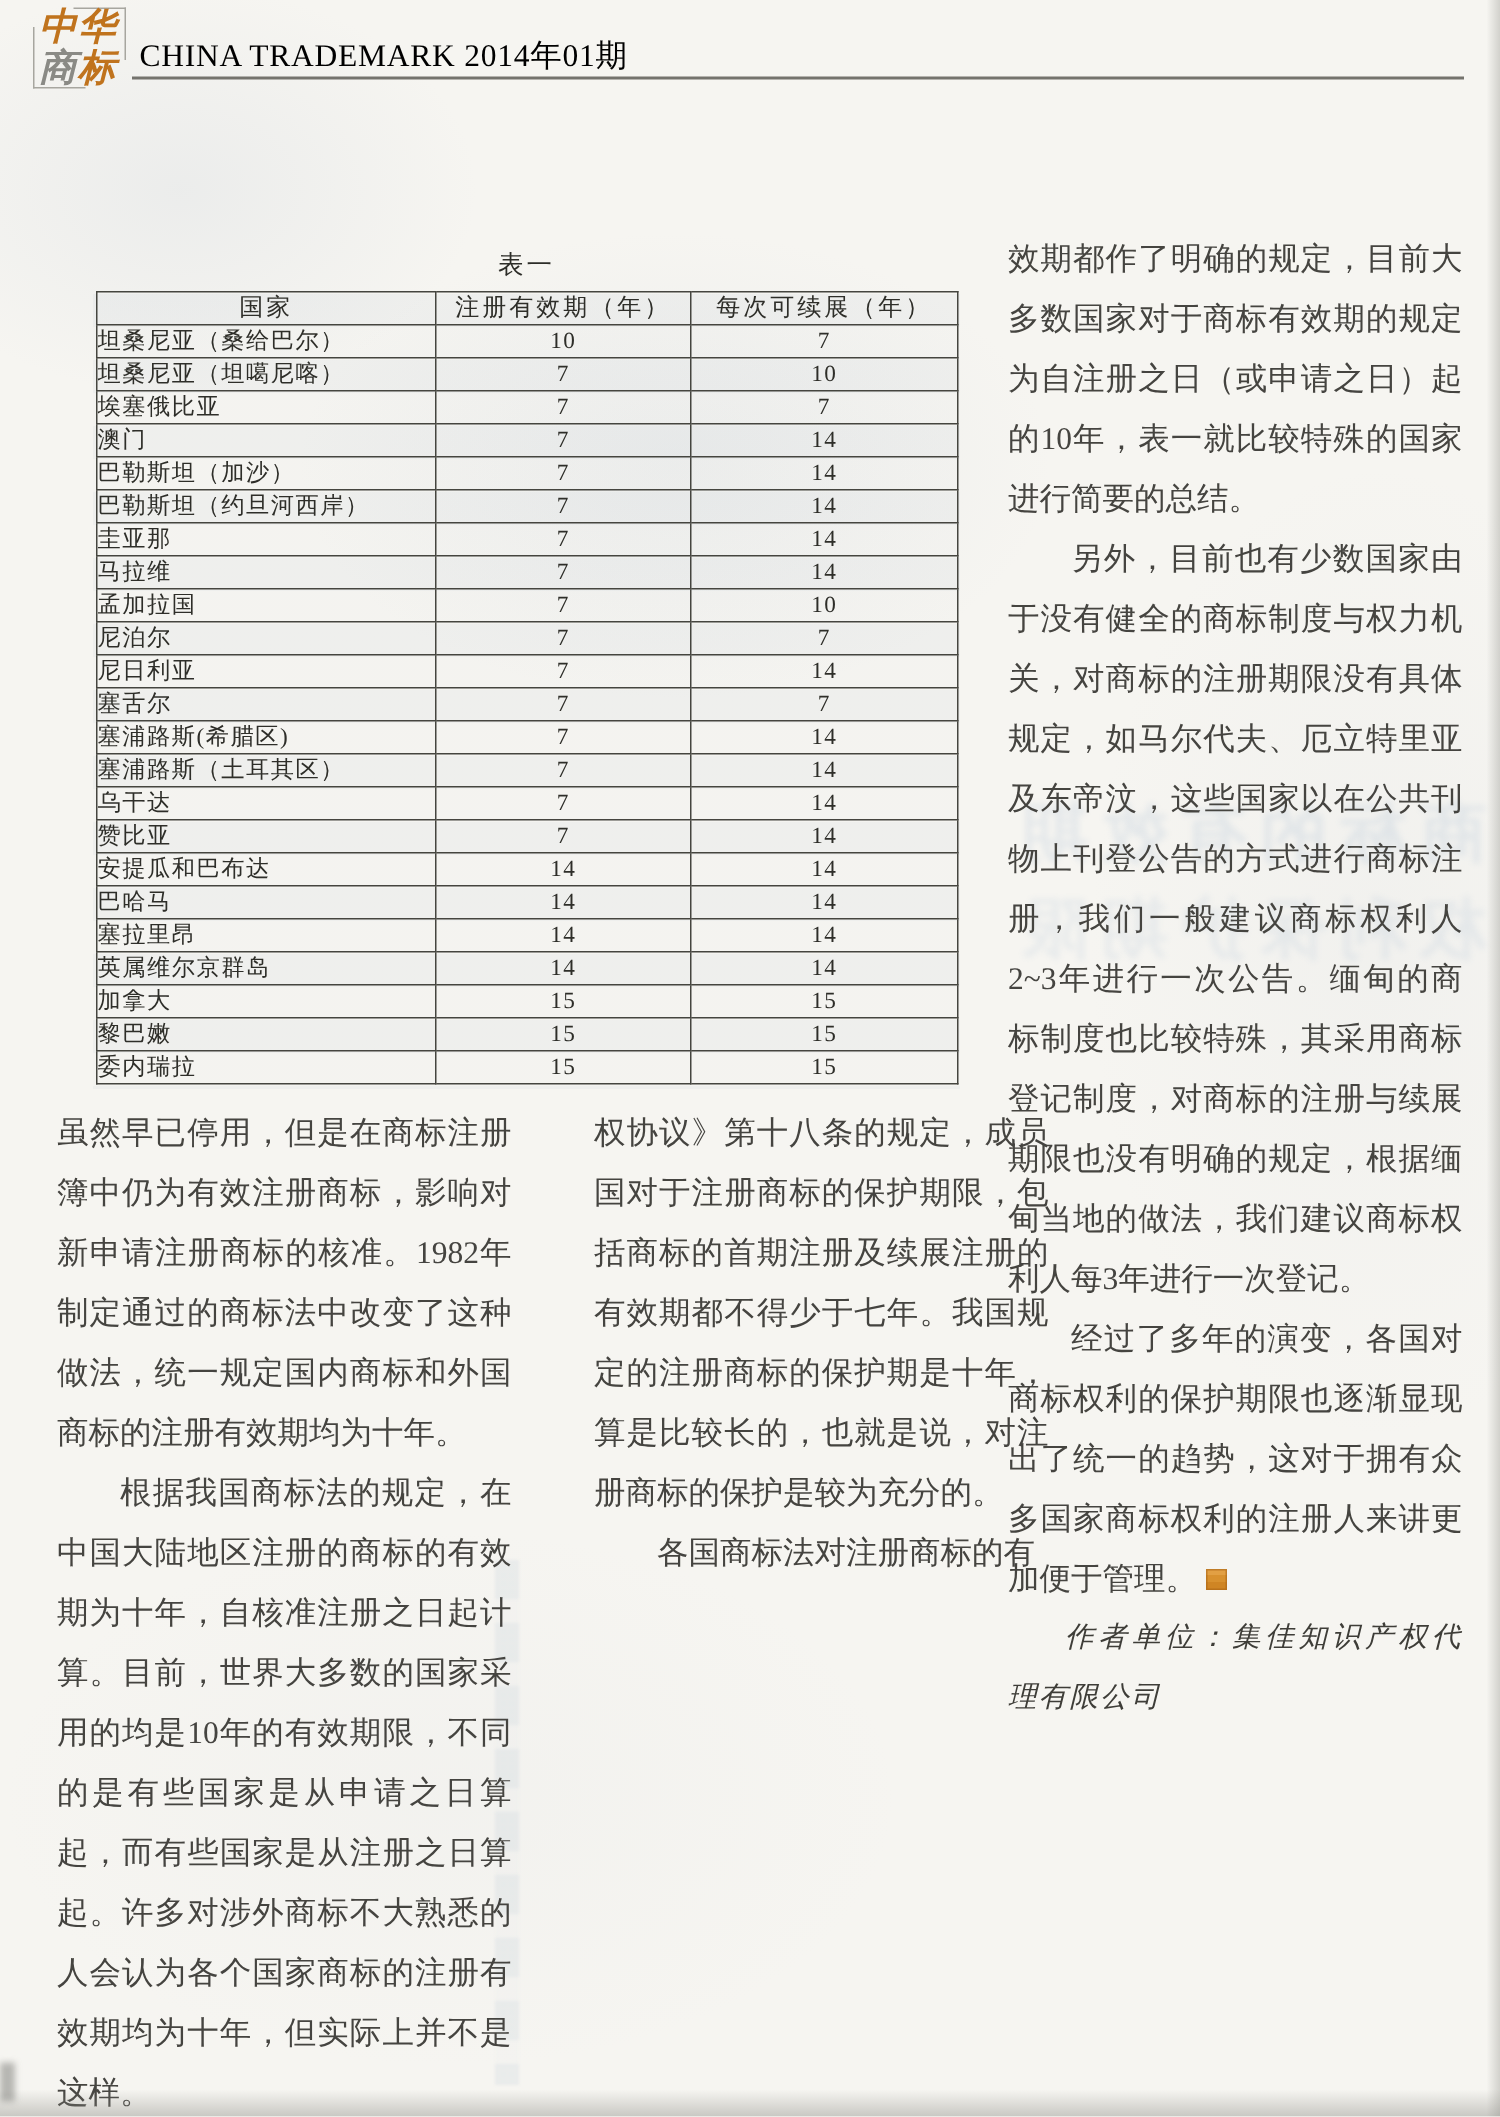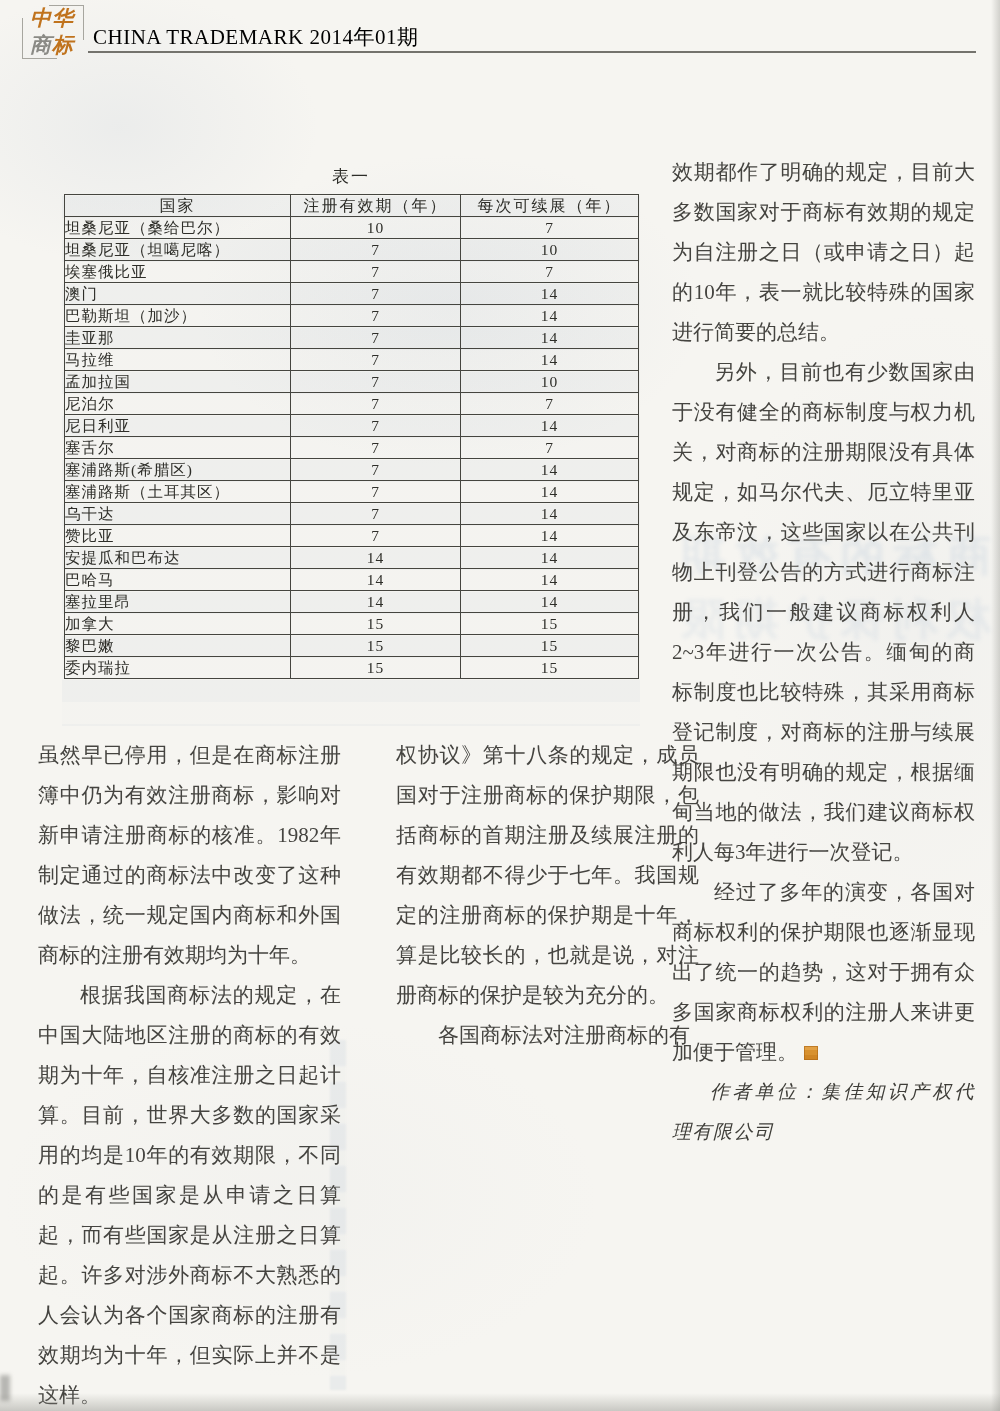--- a/index.html
+++ b/index.html
@@ -28,21 +28,21 @@
                background:linear-gradient(180deg, transparent, rgba(145,145,139,0.45));z-index:6;}
   .corner-smudge{left:0;bottom:10px;width:10px;height:26px;background:rgba(120,120,116,0.5);
                  filter:blur(2px);z-index:6;}
 
   
   .logo{left:22px;top:5px;width:60px;height:56px;z-index:3;}
   .logo::before{content:"";position:absolute;right:-2px;top:0;width:34px;height:34px;
                 border-top:1px solid #a7a69f;border-right:1px solid #a7a69f;}
   .logo::after{content:"";position:absolute;left:0;bottom:2px;width:34px;height:40px;
                border-left:1px solid #a7a69f;border-bottom:1px solid #a7a69f;}
-  .logo-row{position:relative;height:27px;line-height:27px;font-size:21px;font-weight:bold;
+  .logo-row{position:relative;height:27px;line-height:27px;font-size:25px;font-weight:bold;
             font-style:italic;text-align:center;letter-spacing:1px;}
   .header-title{left:93px;top:23px;font-size:21px;color:#000000;letter-spacing:0.5px;z-index:3;}
   .header-rule{left:88px;top:51px;width:888px;height:2px;background:#74736d;z-index:3;}
 
   
   .table-caption{left:64px;top:165px;width:574px;text-align:center;font-size:17px;
                  font-weight:normal;color:#2d2d28;letter-spacing:2px;z-index:2;}
   table.t{left:64px;top:194px;width:574px;border-collapse:collapse;table-layout:fixed;z-index:2;
           background:transparent;}
   table.t th, table.t td{border:1px solid #45453f;height:21px;line-height:21px;padding:0;
@@ -116,20 +116,25 @@
         <td class="c-name">澳门</td>
         <td class="c-num">7</td>
         <td class="c-num">14</td>
       </tr>
       <tr>
         <td class="c-name">巴勒斯坦（加沙）</td>
         <td class="c-num">7</td>
         <td class="c-num">14</td>
       </tr>
       <tr>
+        <td class="c-name">巴勒斯坦（约旦河西岸）</td>
+        <td class="c-num">7</td>
+        <td class="c-num">14</td>
+      </tr>
+      <tr>
         <td class="c-name">圭亚那</td>
         <td class="c-num">7</td>
         <td class="c-num">14</td>
       </tr>
       <tr>
         <td class="c-name">马拉维</td>
         <td class="c-num">7</td>
         <td class="c-num">14</td>
       </tr>
       <tr>
@@ -177,20 +182,25 @@
         <td class="c-num">14</td>
         <td class="c-num">14</td>
       </tr>
       <tr>
         <td class="c-name">巴哈马</td>
         <td class="c-num">14</td>
         <td class="c-num">14</td>
       </tr>
       <tr>
         <td class="c-name">塞拉里昂</td>
+        <td class="c-num">14</td>
+        <td class="c-num">14</td>
+      </tr>
+      <tr>
+        <td class="c-name">英属维尔京群岛</td>
         <td class="c-num">14</td>
         <td class="c-num">14</td>
       </tr>
       <tr>
         <td class="c-name">加拿大</td>
         <td class="c-num">15</td>
         <td class="c-num">15</td>
       </tr>
       <tr>
         <td class="c-name">黎巴嫩</td>

